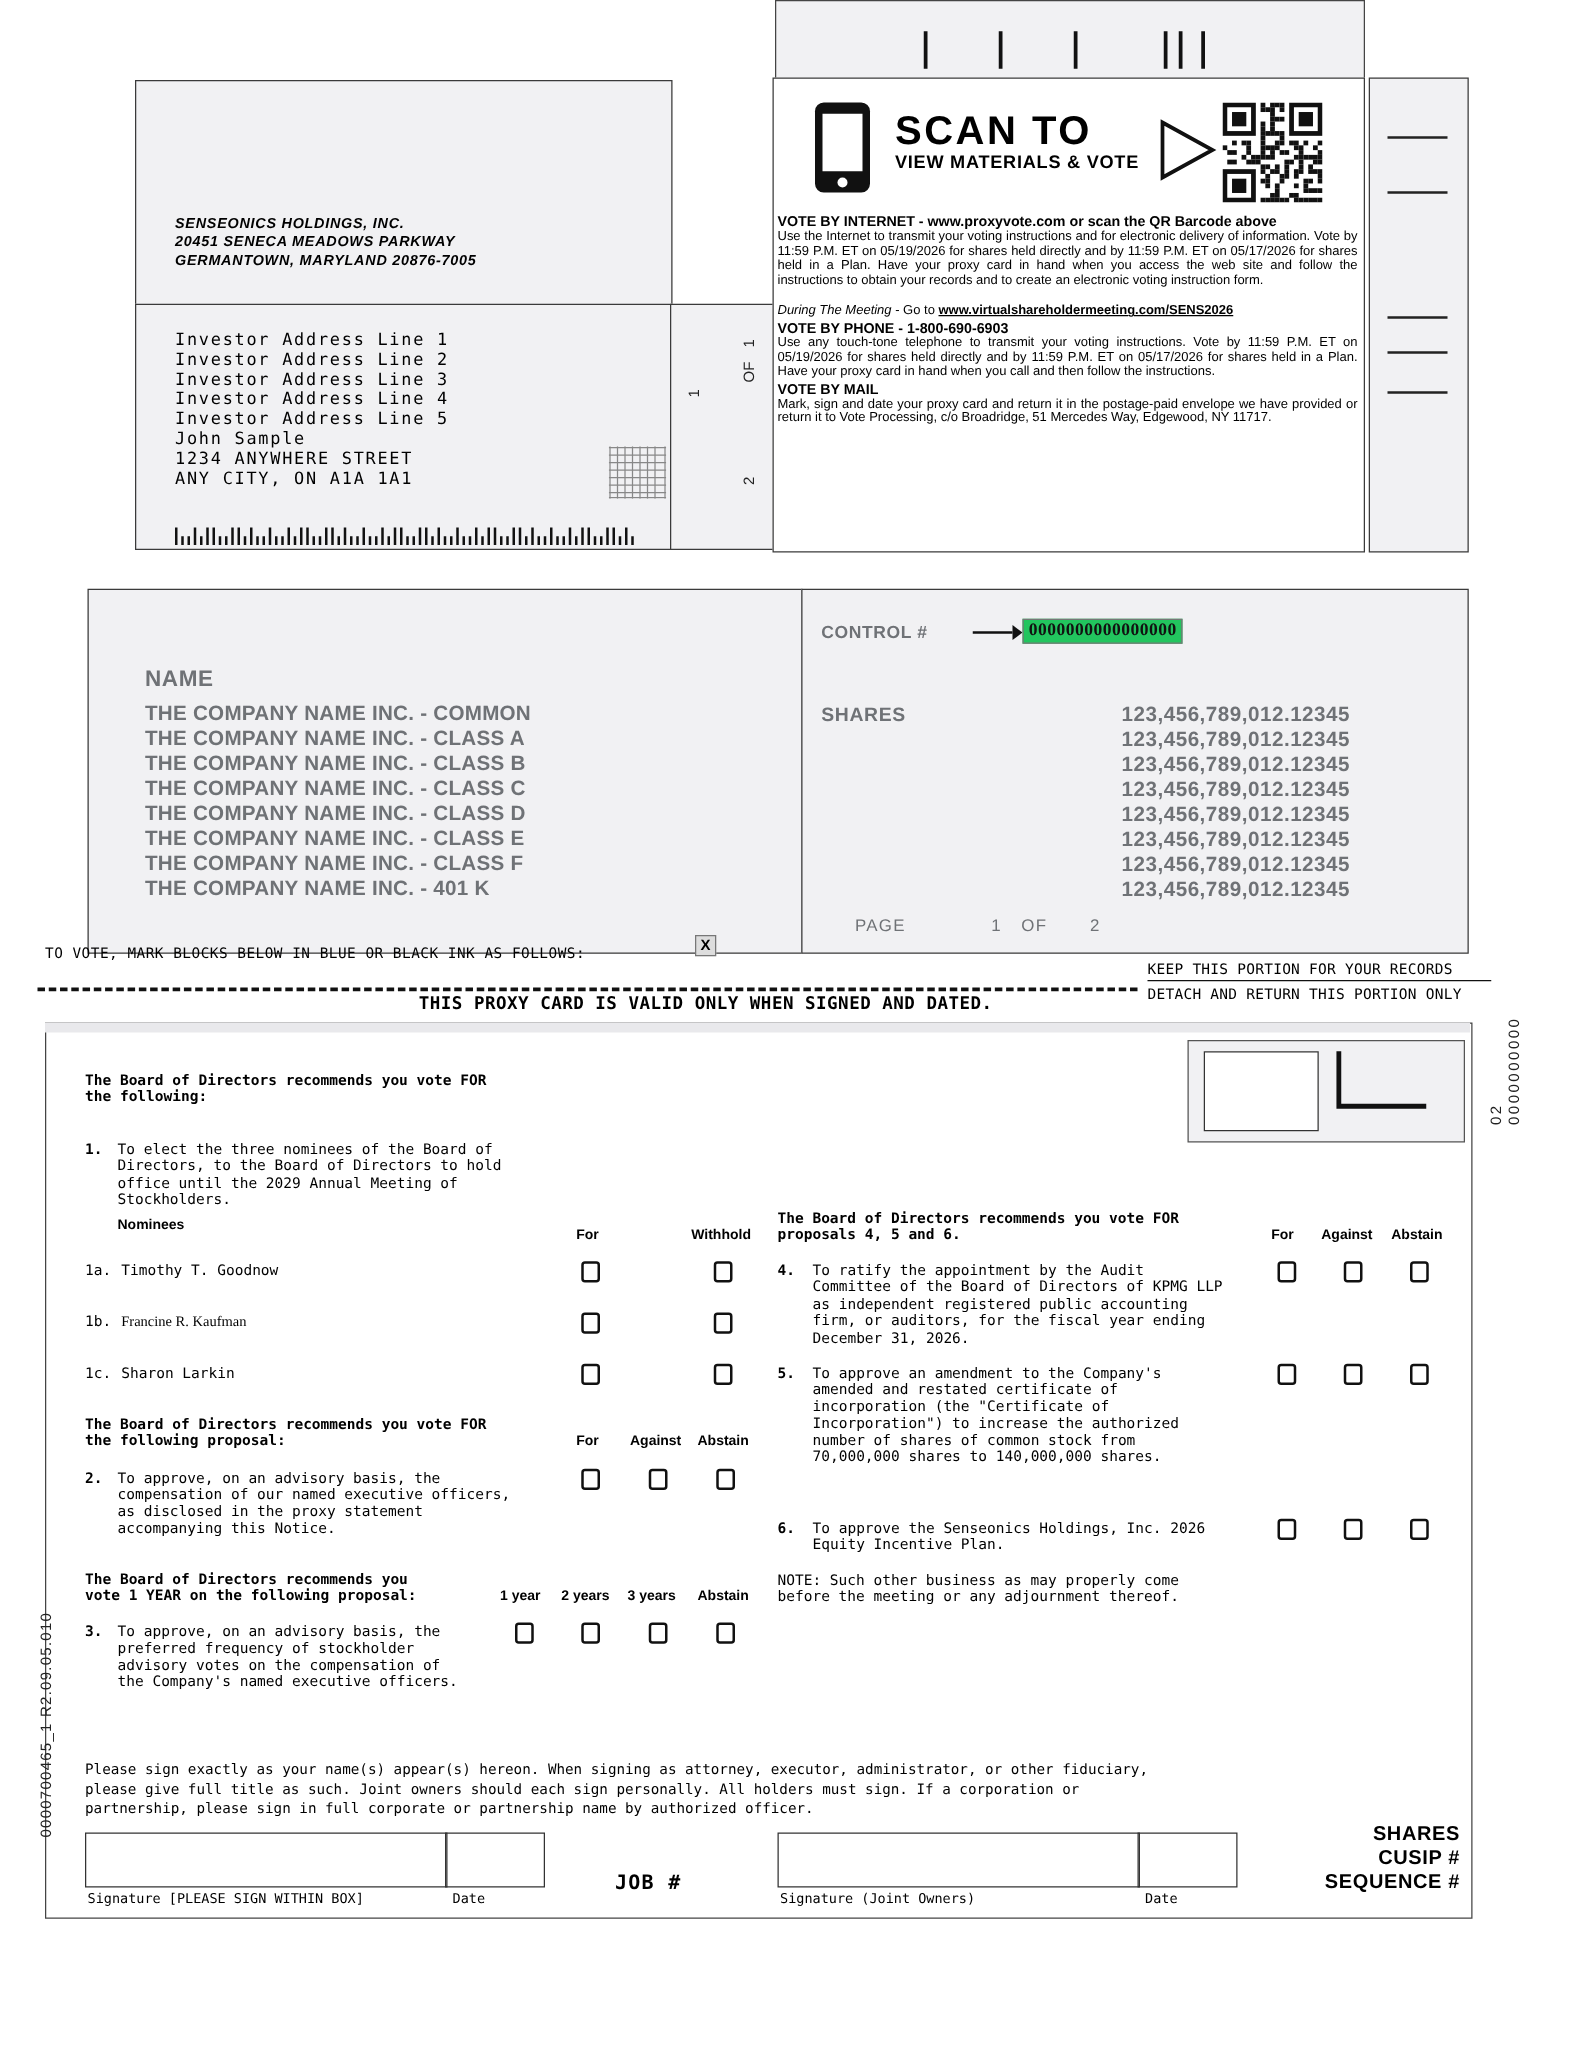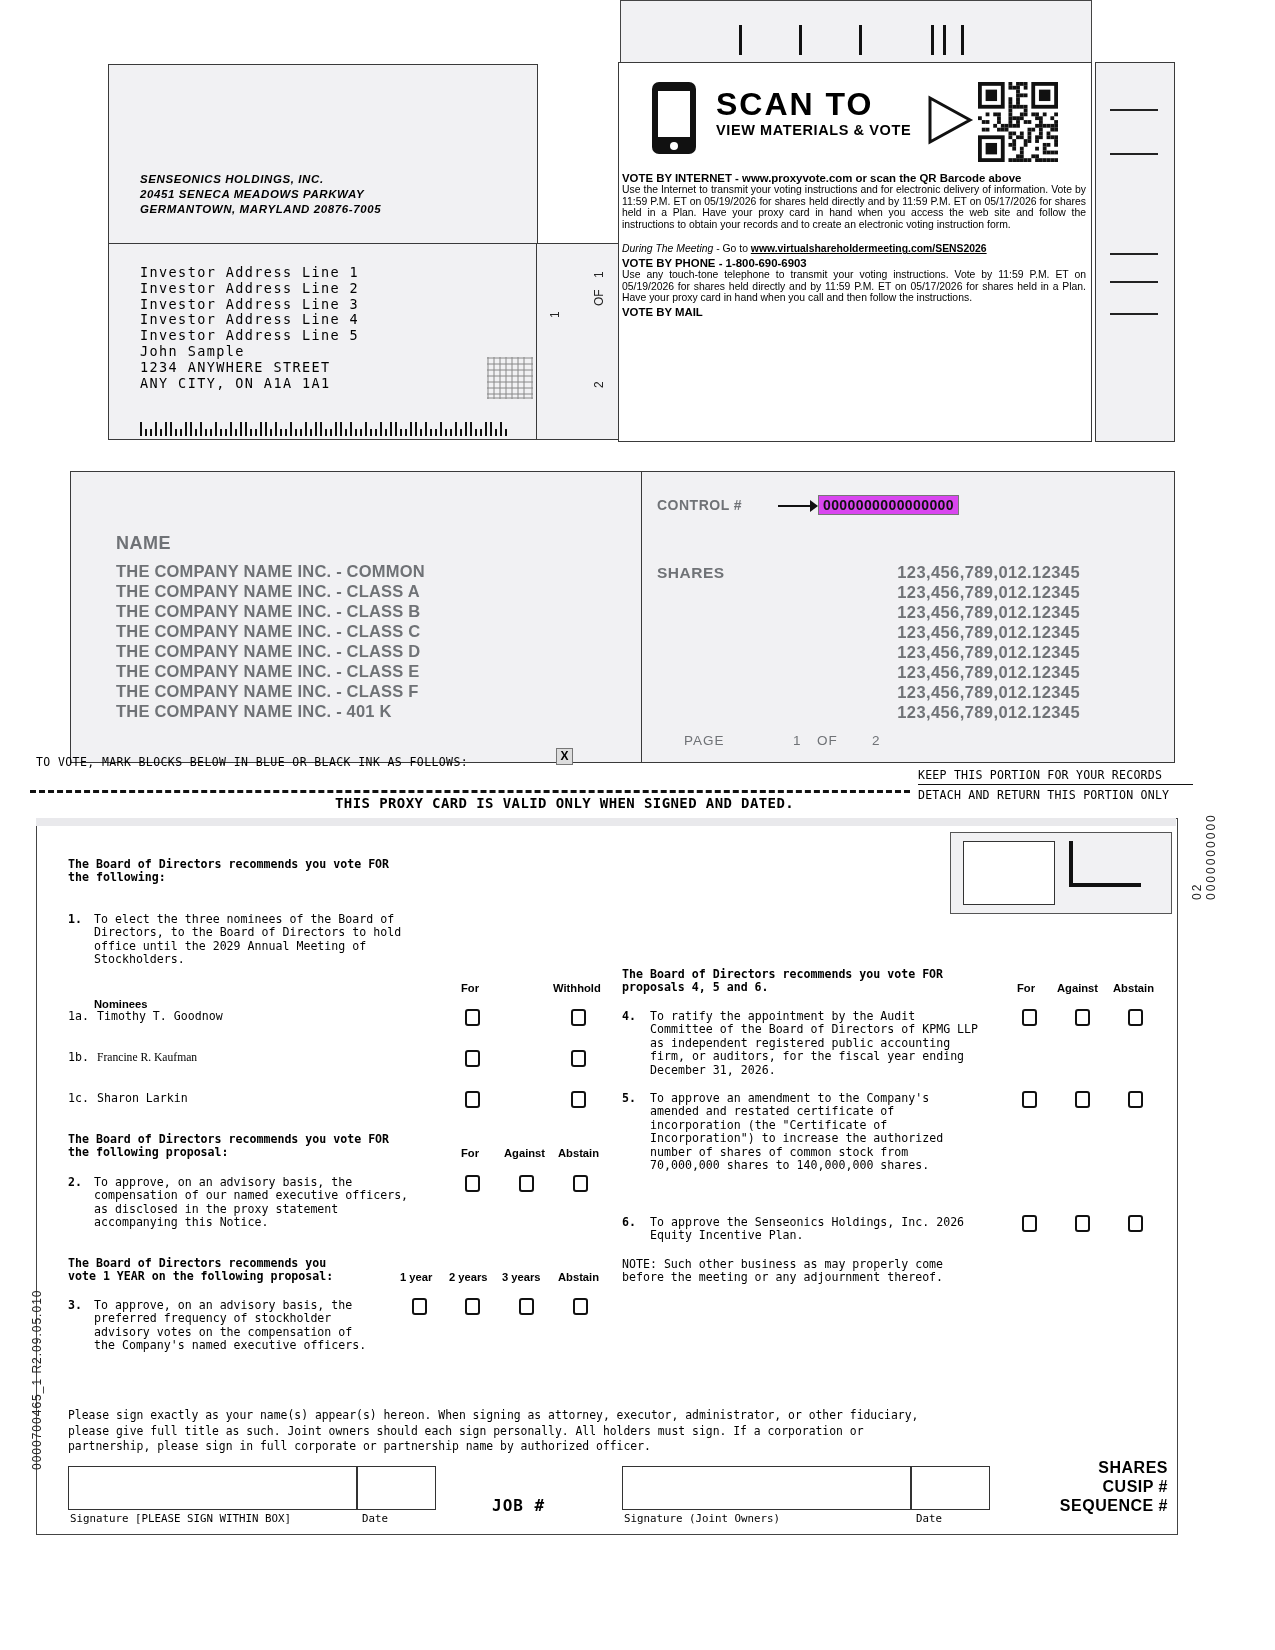--- a/index.html
+++ b/index.html
@@ -22,21 +22,21 @@
   #scanto{left:630px;top:78px;width:452px;height:84px;}
   .instr h4{margin:0;font-size:11.4px;font-weight:bold;}
   .instr p{margin:0 0 2px 0;font-size:10.4px;line-height:11.6px;text-align:justify;}
   
   #name-box{left:70px;top:471px;width:570px;height:290px;border:1px solid #3a3a3a;background:#f1f1f3;}
   #share-box{left:641px;top:471px;width:532px;height:290px;border:1px solid #3a3a3a;background:#f1f1f3;}
   .greytxt{color:#6f7276;}
   .namehdr{font-size:18px;font-weight:bold;letter-spacing:.5px;}
   .nameline{font-size:16.5px;font-weight:bold;line-height:20px;letter-spacing:.2px;}
   .shareline{font-size:16.5px;font-weight:bold;line-height:20px;letter-spacing:.4px;text-align:right;}
-  #ctrlnum{border:1px solid #777;background:#d946ef;padding:1px 4px;font-size:14px;font-weight:bold;letter-spacing:.4px;color:#111;}
+  #ctrlnum{border:1px solid #777;background:#22c55e;padding:1px 4px;font-size:14px;font-weight:bold;letter-spacing:.4px;color:#111;font-family:Liberation Serif, serif;}
   .smallcaps{font-size:11.5px;letter-spacing:.4px;}
   
   #card{left:36px;top:818px;width:1140px;height:715px;border:1px solid #444;background:#fff;}
   #card-topbar{left:36px;top:818px;width:1140px;height:8px;background:#e9e9ec;}
   #barcode-sq{left:950px;top:832px;width:220px;height:80px;border:1px solid #555;background:#f1f1f3;}
   .ptxt{font-size:11.6px;line-height:13.4px;}
   .phead{font-size:11.6px;line-height:13.4px;}
   .box{display:inline-block;width:15px;height:17px;border:2px solid #111;border-radius:3px;box-sizing:border-box;background:#fff;}
   .colhdr{font-size:11.2px;font-weight:bold;font-family:"Liberation Sans",sans-serif;}
   .siglabel{font-size:10.8px;}
@@ -353,20 +353,21 @@
 
 <div class="abs instr" style="left:622px;top:172px;width:464px;">
   <h4>VOTE BY INTERNET - www.proxyvote.com or scan the QR Barcode above</h4>
   <p>Use the Internet to transmit your voting instructions and for electronic delivery of information. Vote by 11:59 P.M. ET on 05/19/2026 for shares held directly and by 11:59 P.M. ET on 05/17/2026 for shares held in a Plan. Have your proxy card in hand when you access the web site and follow the instructions to obtain your records and to create an electronic voting instruction form.</p>
   <p style="margin-top:13px">
     <i>During The Meeting</i><span> - Go to </span><b style="text-decoration:underline">www.virtualshareholdermeeting.com/SENS2026</b>
   </p>
   <h4 style="margin-top:2px">VOTE BY PHONE - 1-800-690-6903</h4>
   <p>Use any touch-tone telephone to transmit your voting instructions. Vote by 11:59 P.M. ET on 05/19/2026 for shares held directly and by 11:59 P.M. ET on 05/17/2026 for shares held in a Plan. Have your proxy card in hand when you call and then follow the instructions.</p>
   <h4 style="margin-top:2px">VOTE BY MAIL</h4>
+  <p>Mark, sign and date your proxy card and return it in the postage-paid envelope we have provided or return it to Vote Processing, c/o Broadridge, 51 Mercedes Way, Edgewood, NY 11717.</p>
 </div>
 
 <div class="abs" id="name-box"></div>
 <div class="abs" id="share-box"></div>
 
 <div class="abs greytxt namehdr" style="left:116px;top:533px;">NAME</div>
 <div class="abs greytxt" style="left:116px;top:561px;">
   <div class="nameline">THE COMPANY NAME INC. - COMMON</div>
   <div class="nameline">THE COMPANY NAME INC. - CLASS A</div>
   <div class="nameline">THE COMPANY NAME INC. - CLASS B</div>
@@ -428,21 +429,21 @@
 
 <div class="abs mono phead" style="left:68px;top:858px;white-space:pre;font-weight:bold;">The Board of Directors recommends you vote FOR
 the following:</div>
 
 <div class="abs mono ptxt" style="left:68px;top:913px;font-weight:bold;">1.</div>
 <div class="abs mono ptxt" style="left:94px;top:913px;white-space:pre;">To elect the three nominees of the Board of
 Directors, to the Board of Directors to hold
 office until the 2029 Annual Meeting of
 Stockholders.</div>
 
-<div class="abs mono colhdr" style="left:94px;top:998px;text-align:right;">Nominees</div>
+<div class="abs mono colhdr" style="left:94px;top:974px;text-align:right;">Nominees</div>
 <div class="abs colhdr" style="left:461px;top:982px;">For</div>
 <div class="abs colhdr" style="left:553px;top:982px;">Withhold</div>
 
 <div class="abs mono ptxt" style="left:68px;top:1010px;">1a.</div>
 <div class="abs mono ptxt" style="left:97px;top:1010px;">Timothy T. Goodnow</div>
 <div class="abs box" style="left:465px;top:1009px;"></div>
 <div class="abs box" style="left:571px;top:1009px;"></div>
 
 <div class="abs mono ptxt" style="left:68px;top:1051px;text-align:center;">1b.</div>
 <div class="abs mono ptxt" style="left:97px;top:1051px;font-family:Liberation Serif, serif;">Francine R. Kaufman</div>

